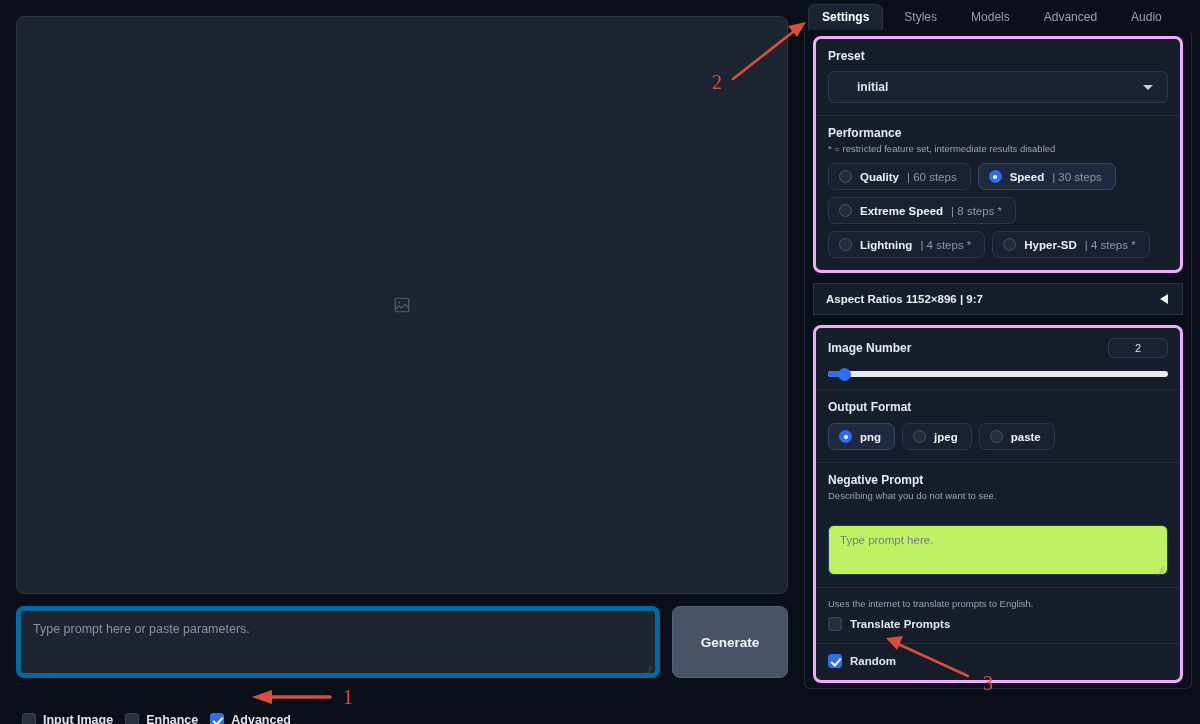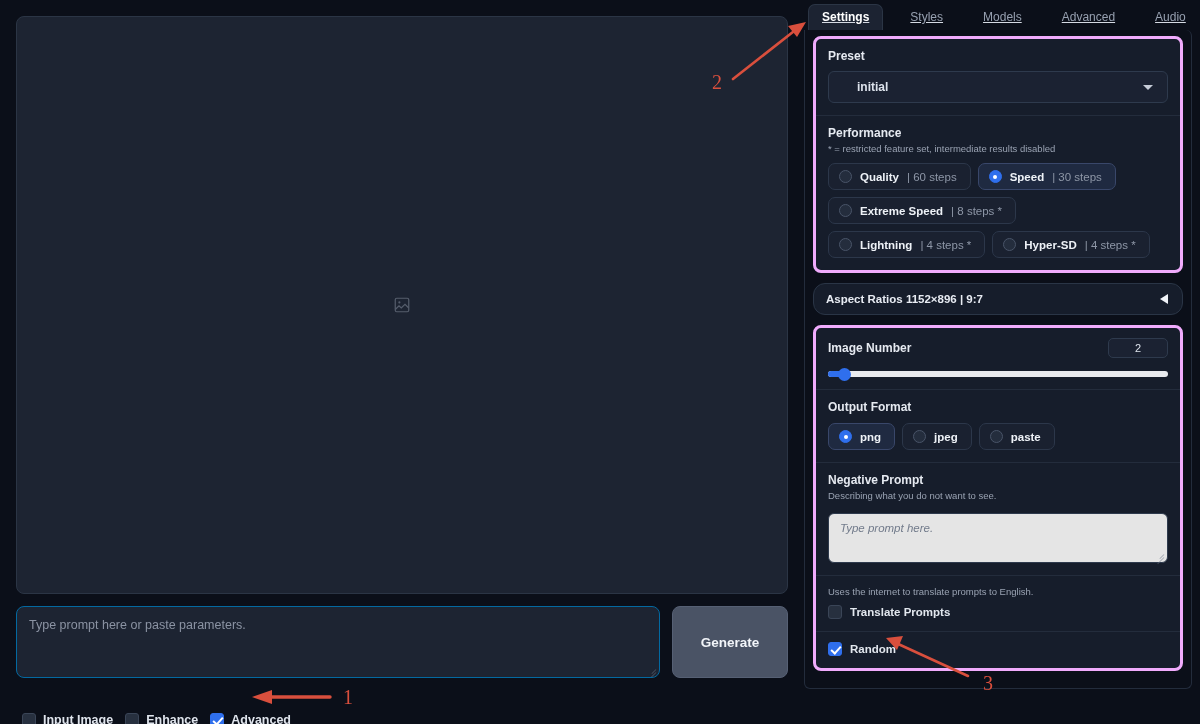--- a/index.html
+++ b/index.html
@@ -30,21 +30,21 @@
   .prompt-row {
     display: flex; gap: 12px;
     margin-top: 12px;
     width: 772px;
   }
   .prompt-box {
     position: relative;
     flex: 1 1 auto;
     height: 72px;
     background: #1d2432;
-    border: 1px solid #0369a1;
+    border: 5px solid #0369a1;
     border-radius: 8px;
     padding: 10px 12px;
     font-size: 12.5px;
     color: #8b93a3;
     line-height: 1.3;
     overflow: hidden;
   }
   .resize-grip {
     position: absolute; right: 3px; bottom: 3px;
     width: 9px; height: 9px; opacity: .5;
@@ -92,22 +92,21 @@
   
   .right-col {
     position: absolute; left: 800px; top: 0;
     width: 400px; height: 724px;
     padding: 0 8px 0 4px;
   }
   .tabs {
     display: flex; align-items: flex-end;
     height: 30px;
     padding-left: 4px;
-    gap: 14px;
-    text-decoration: underline;
+    gap: 8px;
   }
   .tab {
     padding: 6px 13px 7px;
     font-size: 12px;
     color: #97a0b0;
     border-radius: 7px 7px 0 0;
     cursor: pointer;
     line-height: 1;
   }
   .tab.active {
@@ -184,21 +183,21 @@
     left: 3.5px; top: 3.5px; width: 4px; height: 4px;
     border-radius: 50%; background: #fff;
   }
   .r-name { font-size: 11.5px; font-weight: bold; color: #eef2f7; }
   .r-meta { font-size: 11.5px; color: #8e97a7; }
 
   .accordion {
     height: 32px;
     background: #161d2b;
     border: 1px solid #2a3546;
-    border-radius: 12px;
+    border-radius: 0;
     display: flex; align-items: center;
     padding: 0 14px 0 12px;
     margin-bottom: 10px;
     cursor: pointer;
     position: relative;
   }
   .accordion .atitle { font-size: 11.5px; font-weight: bold; color: #e8ecf3; }
   .accordion .tri {
     position: absolute; right: 14px; top: 50%; margin-top: -5px;
     width: 0; height: 0;
@@ -232,29 +231,28 @@
   }
   .slider .thumb {
     position: absolute; top: 50%; left: 4.5%;
     width: 13px; height: 13px; margin-top: -6.5px; margin-left: -5px;
     background: #2f6fed;
     border-radius: 50%;
   }
 
   .textarea {
     position: relative;
-    margin-top: 12px;
+    margin-top: 24px;
     height: 50px;
-    background: #e5e5e5;
+    background: #bef264;
     border: 1px solid #2e3a4d;
     border-radius: 6px;
     padding: 8px 11px;
     font-size: 11.5px;
     color: #727b8b;
-    font-style: italic;
   }
 
   .inline-cb { display: flex; align-items: center; gap: 8px; cursor: pointer; }
   .inline-cb .lbl { font-size: 11.5px; color: #e2e7ee; font-weight: bold; }
   .hint { font-size: 9.5px; color: #9aa3b3; margin-bottom: 8px; }
 
   .history {
     display: flex; align-items: center; gap: 12px;
     padding: 9px 4px 0 8px;
     text-decoration: underline;

